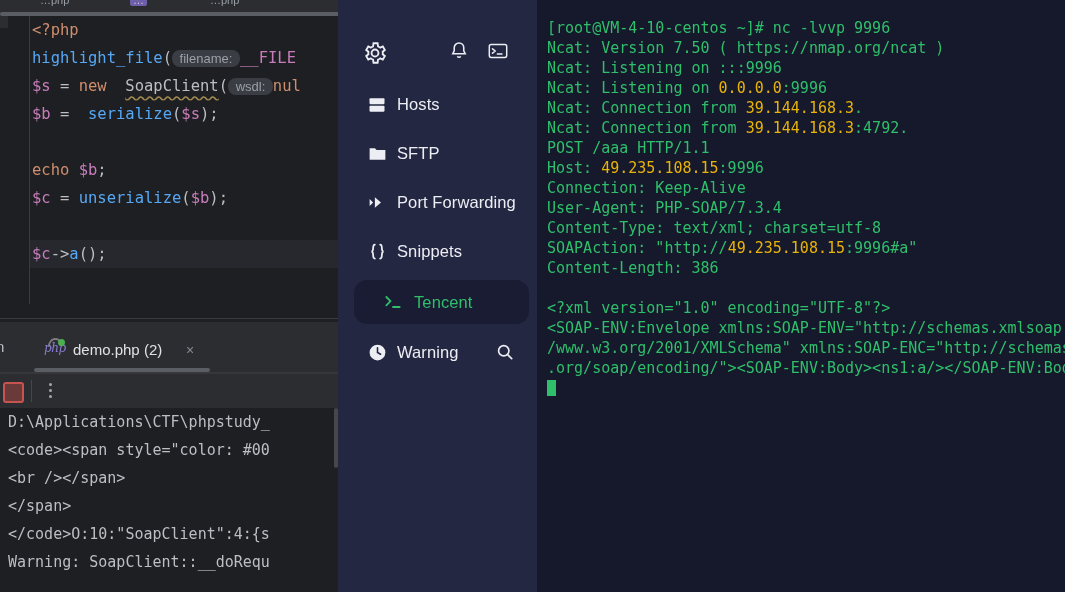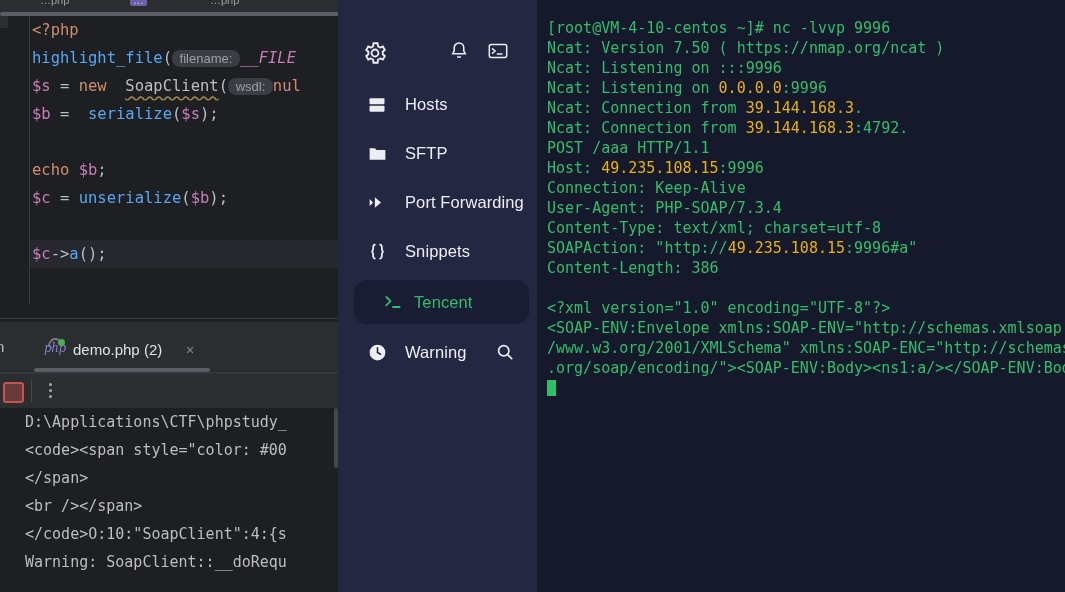--- a/index.html
+++ b/index.html
@@ -30,21 +30,21 @@
   .gutter{position:absolute;left:0;top:0;width:21px;height:302px;background:#1e1f22;border-right:1px solid #393b40;}
   .code{position:absolute;left:22px;top:0;right:0;height:302px;
         font-family:"DejaVu Sans Mono","Liberation Mono",monospace;font-size:15.5px;line-height:28px;
         white-space:pre;color:#bcbec4;}
   .code .ln{height:28px;padding-left:2px;}
   .code .ln.cur{background:#26282e;}
   .kw{color:#cf8e6d;}
   .fn{color:#56a8f5;}
   .var{color:#c77dbb;}
   .pun{color:#bcbec4;}
-  .mag{color:#c77dbb;font-style:italic;}
+  .mag{color:#c77dbb;}
   .hint{background:#3a3d43;color:#9aa0a6;border-radius:8px;padding:1px 4px;font-size:13px;
         font-family:"Liberation Sans",sans-serif;}
   .sq{text-decoration:underline wavy #a08a50;text-underline-offset:4px;}
 
   .editor-sep{position:absolute;left:0;top:318px;width:338px;height:1px;background:#393b40;}
   .editor-blank{position:absolute;left:0;top:288px;width:338px;height:30px;background:#1e1f22;}
 
   
   .toolwin{position:absolute;left:0;top:322px;width:338px;height:270px;background:#1e1f22;}
   .tw-tabs{position:absolute;left:0;top:0;width:338px;height:52px;background:#2b2d30;}
@@ -64,36 +64,36 @@
   .tw-toolbar{position:absolute;left:0;top:52px;width:338px;height:34px;background:#2b2d30;}
   .stopbtn{position:absolute;left:3px;top:8px;width:17px;height:17px;border:2px solid #c75450;
            border-radius:3px;background:#6a3a38;}
   .tb-sep{position:absolute;left:31px;top:6px;width:1px;height:22px;background:#45474b;}
   .kebab{position:absolute;left:49px;top:9px;width:4px;height:16px;}
   .kebab i{display:block;width:3px;height:3px;border-radius:50%;background:#a4a8af;margin-bottom:3px;}
 
   .console{position:absolute;left:0;top:86px;width:338px;height:184px;background:#1e1f22;overflow:hidden;
            font-family:"DejaVu Sans Mono","Liberation Mono",monospace;font-size:15px;line-height:28px;
            color:#bcbec4;white-space:pre;padding-left:8px;box-sizing:border-box;}
-  .console .cl{height:28px;margin-left:17px;}
+  .console .cl{height:28px;}
   .console-scroll{position:absolute;right:0;top:86px;width:4px;height:184px;background:#1e1f22;}
   .console-scroll i{position:absolute;left:0;top:0;width:4px;height:60px;background:#45474b;border-radius:2px;display:block;}
 
   
   .mid{position:absolute;left:338px;top:0;width:199px;height:592px;background:#242742;}
   .mid-icons{position:absolute;left:0;top:40px;width:199px;height:40px;}
   .ic{position:absolute;top:0;width:26px;height:26px;color:#eceef3;}
   .ic.gear{left:24px;}
   .ic.bell{left:110px;}
   .ic.term{left:148px;}
   .mid-nav{position:absolute;left:0;top:80px;width:199px;}
   .navitem{position:relative;height:49px;display:flex;align-items:center;padding-left:27px;box-sizing:border-box;}
   .navitem.sel{background:#1a1c33;border-radius:13px;margin:0 8px 0 16px;height:44px;}
   .navitem .nico{width:24px;height:24px;display:flex;align-items:center;justify-content:center;color:#eceef3;flex:none;}
-  .navitem .nlabel{margin-left:16px;font-size:16.5px;color:#eceef3;letter-spacing:.1px;}
+  .navitem .nlabel{margin-left:8px;font-size:16.5px;color:#eceef3;letter-spacing:.1px;}
   .navitem.sel .nico,.navitem.sel .nlabel{color:#2fbf6b;}
   .navitem.sel .nlabel{margin-left:9px;}
   .navitem.hist .nlabel{color:#eceef3;}
   .hist-search{position:absolute;right:22px;top:14px;width:20px;height:20px;color:#eceef3;}
   .navgap{height:4px;}
 
   
   .term-pane{position:absolute;left:537px;top:0;width:528px;height:592px;background:#15192b;overflow:hidden;}
   .term-body{position:absolute;left:10px;top:18px;right:0;
              font-family:"DejaVu Sans Mono","Liberation Mono",monospace;font-size:15px;line-height:20px;
@@ -145,21 +145,21 @@
       <div class="tw-toolbar">
         <div class="stopbtn"></div>
         <div class="tb-sep"></div>
         <div class="kebab">
             <i></i>
             <i></i>
             <i></i>
           </div>
       </div>
 
-      <div class="console" id="console-lines"><div class="cl">D:\Applications\CTF\phpstudy_</div><div class="cl">&lt;code&gt;&lt;span style="color: #00</div><div class="cl">&lt;/span&gt;</div><div class="cl">&lt;br /&gt;&lt;/span&gt;</div><div class="cl">&lt;/code&gt;O:10:"SoapClient":4:{s</div><div class="cl">Warning: SoapClient::__doRequ</div></div>
+      <div class="console" id="console-lines"><div class="cl">D:\Applications\CTF\phpstudy_</div><div class="cl">&lt;code&gt;&lt;span style="color: #00</div><div class="cl">&lt;br /&gt;&lt;/span&gt;</div><div class="cl">&lt;/span&gt;</div><div class="cl">&lt;/code&gt;O:10:"SoapClient":4:{s</div><div class="cl">Warning: SoapClient::__doRequ</div></div>
       <div class="console-scroll">
           <i></i>
         </div>
     </div>
   </div>
 
   <div class="mid">
     <div class="mid-icons">
       <span class="ic gear">
         <svg viewBox="0 0 24 24" width="26" height="26" fill="none" stroke="currentColor" stroke-width="1.7">

